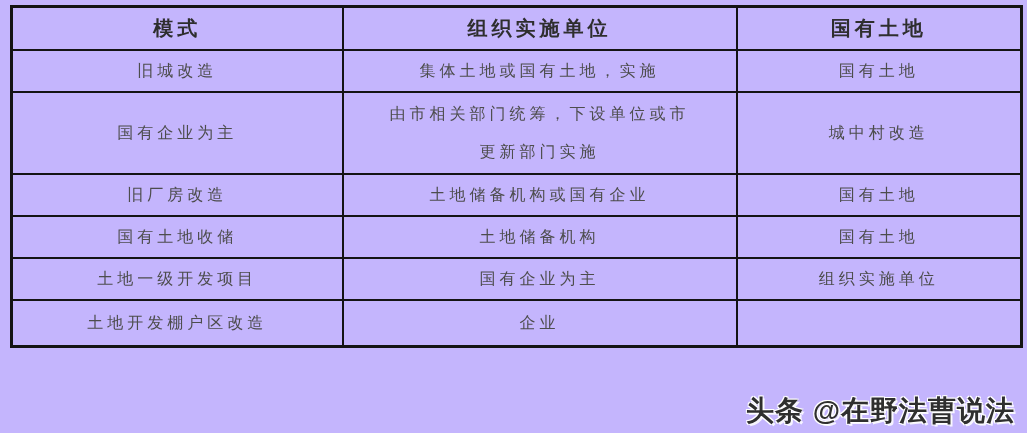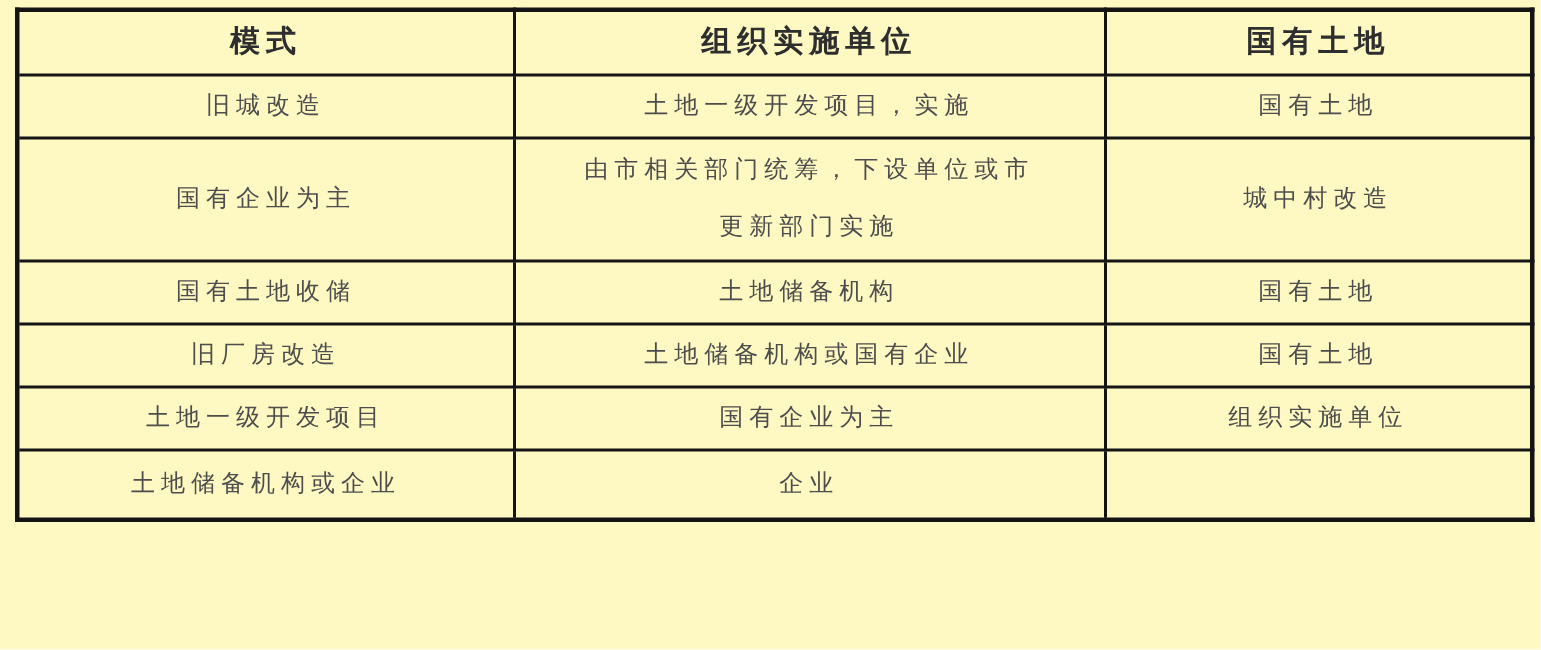--- a/index.html
+++ b/index.html
@@ -4,21 +4,21 @@
 <style>
   html, body {
     margin: 0;
     padding: 0;
     background: #ffffff;
   }
   .page {
     position: relative;
     width: 1027px;
     height: 433px;
-    background: #fef9c3;
+    background: #c4b5fd;
     overflow: hidden;
     font-family: "Liberation Serif", "DejaVu Serif", serif;
   }
   table.grid {
     position: absolute;
     left: 10px;
     top: 5px;
     width: 1010px;
     border-collapse: collapse;
     table-layout: fixed;
@@ -80,46 +80,47 @@
     <thead>
       <tr class="rh-header">
         <th>模式</th>
         <th>组织实施单位</th>
         <th>国有土地</th>
       </tr>
     </thead>
     <tbody>
       <tr class="rh-single">
         <td>旧城改造</td>
-        <td>土地一级开发项目，实施</td>
+        <td>集体土地或国有土地，实施</td>
         <td>国有土地</td>
       </tr>
       <tr class="rh-double">
         <td>国有企业为主</td>
         <td>由市相关部门统筹，下设单位或市
 更新部门实施</td>
         <td>城中村改造</td>
       </tr>
       <tr class="rh-single">
-        <td>国有土地收储</td>
-        <td>土地储备机构</td>
+        <td>旧厂房改造</td>
+        <td>土地储备机构或国有企业</td>
         <td>国有土地</td>
       </tr>
       <tr class="rh-single">
-        <td>旧厂房改造</td>
-        <td>土地储备机构或国有企业</td>
+        <td>国有土地收储</td>
+        <td>土地储备机构</td>
         <td>国有土地</td>
       </tr>
       <tr class="rh-single">
         <td>土地一级开发项目</td>
         <td>国有企业为主</td>
         <td>组织实施单位</td>
       </tr>
       <tr class="rh-last">
-        <td>土地储备机构或企业</td>
+        <td>土地开发棚户区改造</td>
         <td>企业</td>
         <td></td>
       </tr>
     </tbody>
   </table>
 
+  <div class="watermark">头条 @在野法曹说法</div>
 
 </div>
 
 </body></html>

